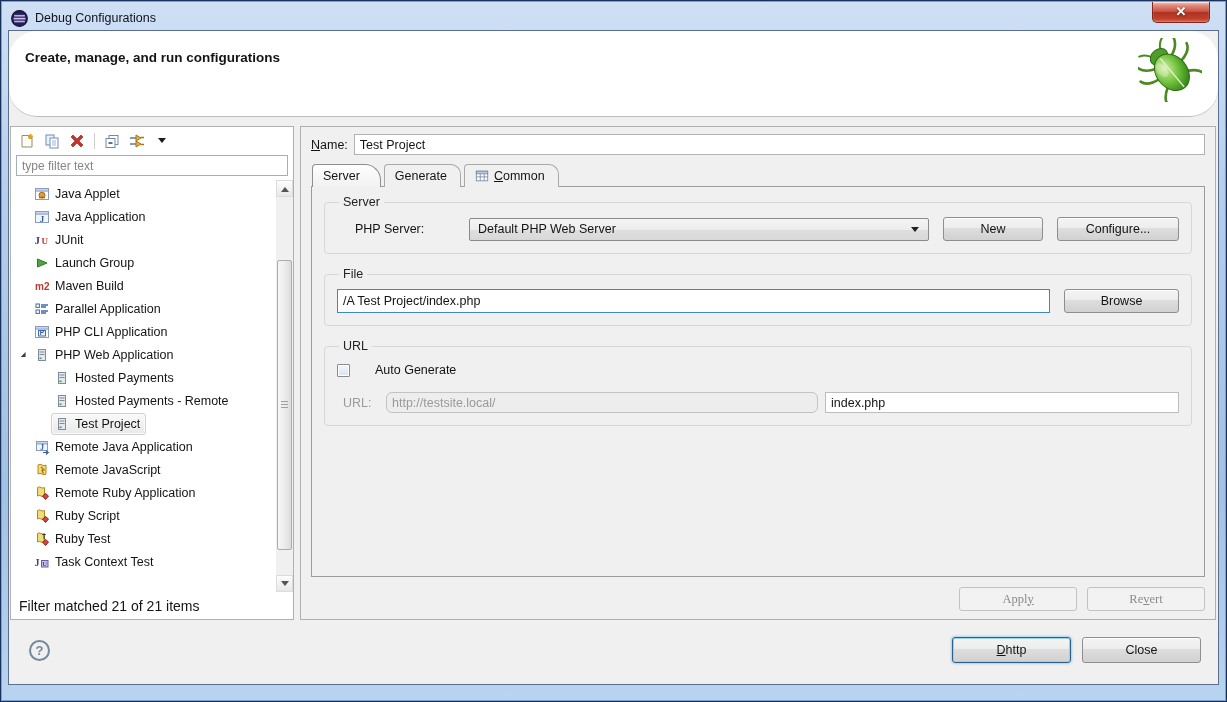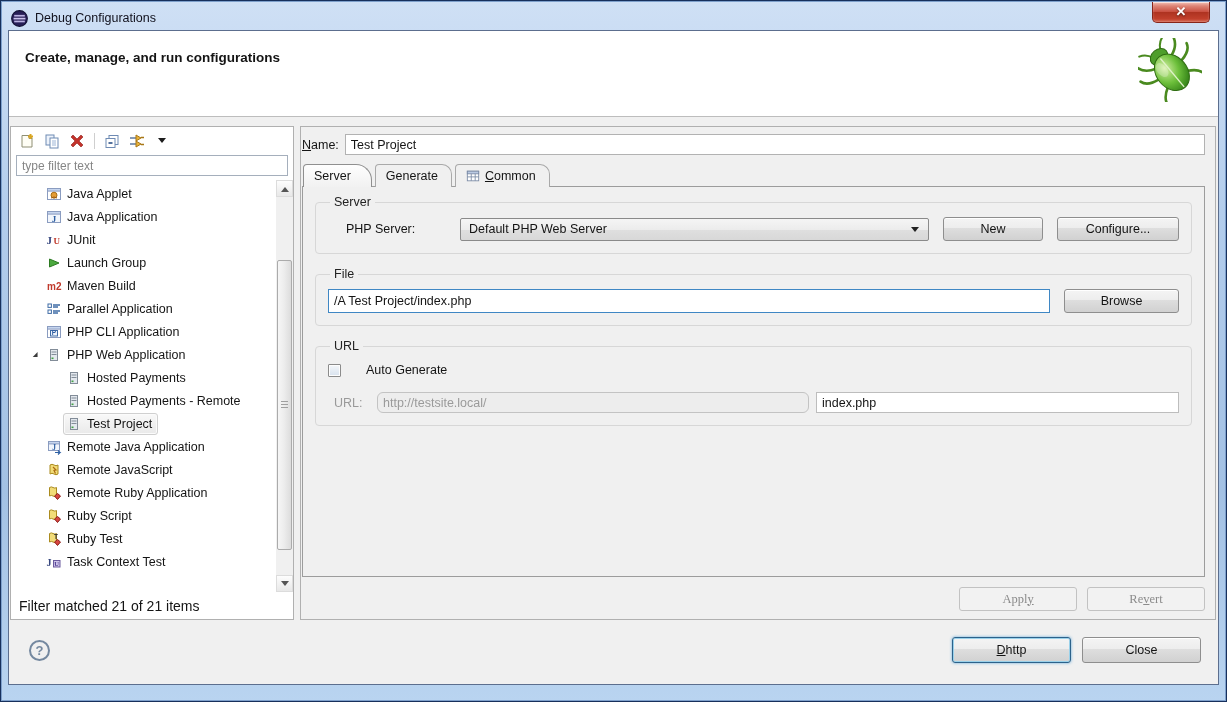--- a/index.html
+++ b/index.html
@@ -23,40 +23,40 @@
     border:1px solid #87251a; border-top:none; border-radius:0 0 5px 5px;
     background: linear-gradient(#f3c1b6, #dd8476 20%, #ca5142 48%, #ad3220 50%, #c1402c 85%, #d8705d);
     box-shadow: inset 0 1px 0 rgba(255,255,255,.55), inset 0 0 2px rgba(255,255,255,.35);
     color:#fff; font-weight:bold; font-size:13px; text-align:center; line-height:19px;
     text-shadow: 0 1px 2px rgba(0,0,0,.55); cursor:default; }
 
   
   .dialog { position:absolute; left:7px; right:7px; top:29px; bottom:16px;
     border:1px solid #5c6e8e; background:#f0f0f0; display:flex; flex-direction:column; overflow:hidden; }
 
-  .header { flex:none; height:86px; background:#fff; border-bottom:1px solid #bdbdbd; position:relative; }
+  .header { flex:none; height:86px; background:#fff; border-bottom:1px solid #bdbdbd; position:relative;border-radius:28px; }
   .header-title { font-size:13.5px; font-weight:bold; color:#141414; padding:19px 0 0 16px; }
   .bug { position:absolute; right:16px; top:7px; width:64px; height:64px; }
 
   .main { flex:1; display:flex; gap:6px; padding:9px 2px 0 1px; min-height:0; }
 
   
   .left-panel { flex:none; width:284px; background:#fff; border:1px solid #b0b0b0;
     display:flex; flex-direction:column; min-height:0; }
   .toolbar { flex:none; height:27px; display:flex; align-items:center; gap:7px; padding:0 7px; }
   .tbtn { width:18px; height:18px; display:flex; align-items:center; justify-content:center; }
   .tbtn svg { width:16px; height:16px; }
   .tb-sep { width:1px; height:16px; background:#cfcfcf; margin:0 1px; }
   .dd-arrow { width:0; height:0; border:4px solid transparent; border-top:5px solid #1c1c1c; margin-top:4px; }
   .filter-input { flex:none; margin:1px 5px 4px; height:21px; border:1px solid #a5afbc;
     font: 12px "Liberation Sans", sans-serif; padding:0 5px; color:#141414; outline:none; }
   .filter-input::placeholder { color:#868686; }
 
   .tree { flex:1; position:relative; min-height:0; overflow:hidden; }
-  .tree-rows { position:absolute; left:12px; right:17px; top:2px; }
+  .tree-rows { position:absolute; left:0; right:17px; top:2px; }
   .tree-row { height:23px; display:flex; align-items:center; cursor:default; }
   .expander { flex:none; width:15px; height:15px; margin-left:5px; display:flex; align-items:center; justify-content:center; }
   .tree-row.lvl2 .expander { margin-left:25px; }
   .titem { display:flex; align-items:center; gap:5px; padding:2px 5px 2px 2px; border:1px solid transparent; border-radius:3px; }
   .tree-row.selected .titem { background: linear-gradient(#f9f9f9, #e9e9e9);
     border-color:#d0d0d0; box-shadow: inset 0 0 0 1px #fbfbfb; }
   .ticon { flex:none; width:16px; height:16px; }
   .ticon svg { width:16px; height:16px; }
   .tlabel { font-size:12.5px; color:#141414; white-space:nowrap; }
 
@@ -70,21 +70,21 @@
   .sb-thumb { position:absolute; left:1px; width:15px; top:80px; height:290px;
     border:1px solid #ababab; border-radius:2px;
     background: linear-gradient(90deg,#f6f6f6,#ededed 45%,#dcdcdc); }
   .sb-grip { position:absolute; left:3px; right:3px; top:50%; height:7px; margin-top:-4px;
     background: repeating-linear-gradient(#9f9f9f 0 1px, transparent 1px 3px); }
 
   .tree-status { flex:none; height:27px; font-size:14px; color:#141414; padding:6px 8px 0; }
 
   
   .right-panel { flex:1; border:1px solid #b0b0b0; background:#f0f0f0;
-    display:flex; flex-direction:column; padding:7px 10px 8px 1px; min-width:0; }
+    display:flex; flex-direction:column; padding:7px 10px 8px 10px; min-width:0; }
   .name-row { flex:none; display:flex; align-items:center; gap:6px; }
   .name-row label { font-size:12.5px; color:#141414; flex:none; }
   .txt { height:21px; border:1px solid #b2b2b2; background:#fff; font:12.5px "Liberation Sans",sans-serif;
     padding:0 5px; color:#141414; outline:none; }
   .name-input { flex:1; }
 
   .tabs { flex:none; display:flex; margin-top:9px; position:relative; z-index:2; padding-left:1px; }
   .tab { height:23px; display:flex; align-items:center; gap:5px; padding:0 13px 0 10px;
     font-size:12.5px; color:#141414; border:1px solid #a9a9a9; border-bottom:none;
     border-radius:4px 10px 0 0; margin-right:3px; background:#f0f0f0; cursor:default; }

